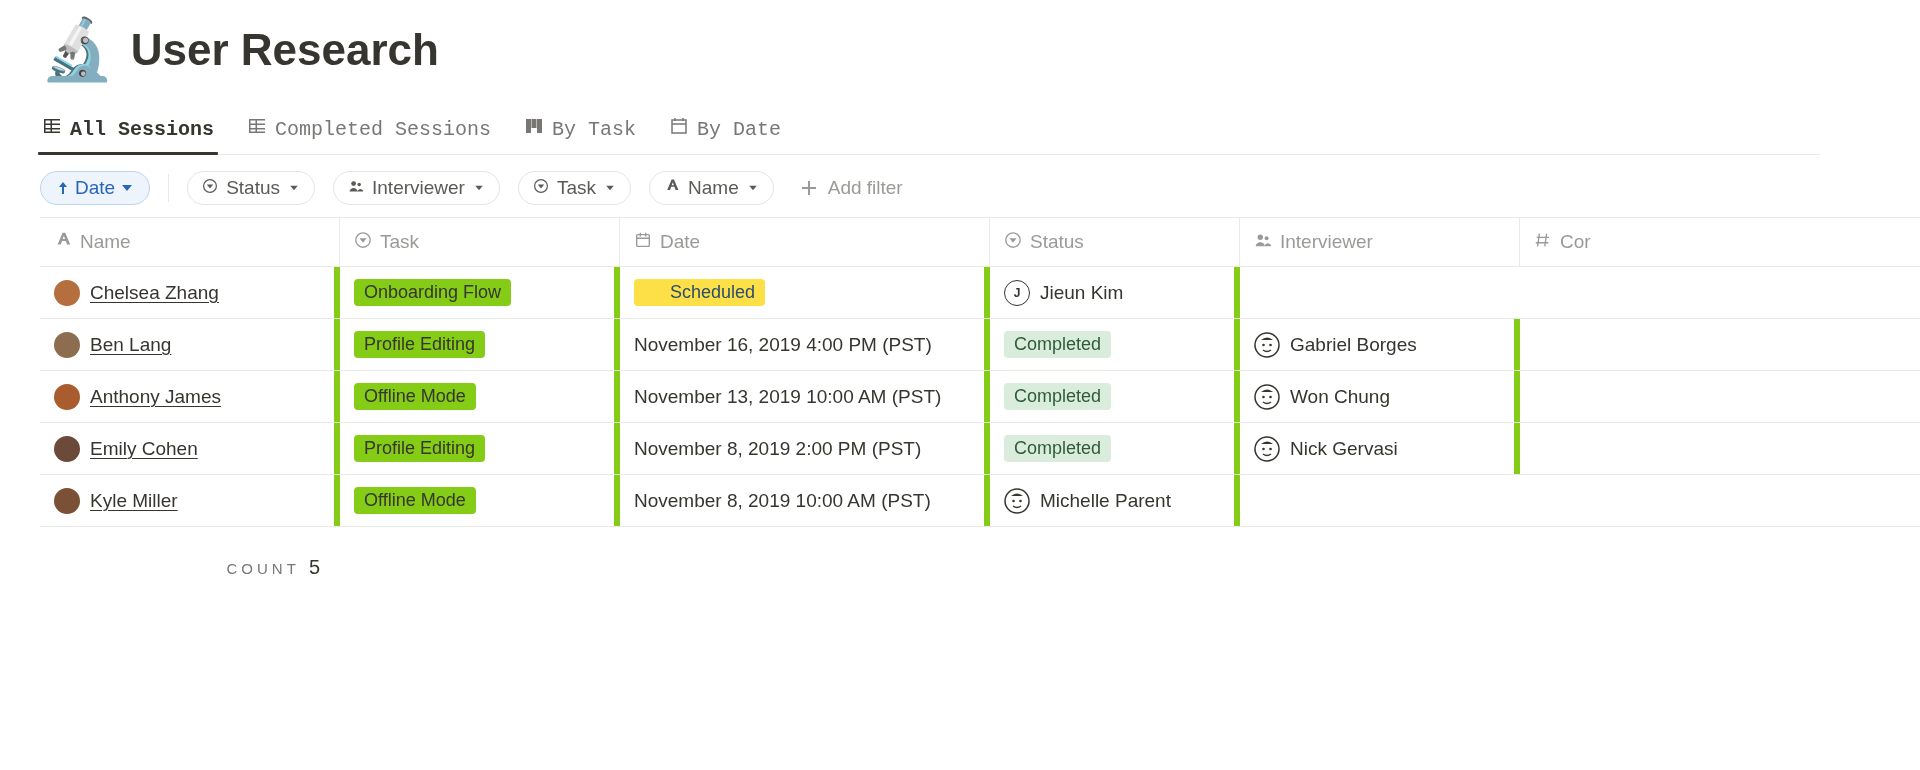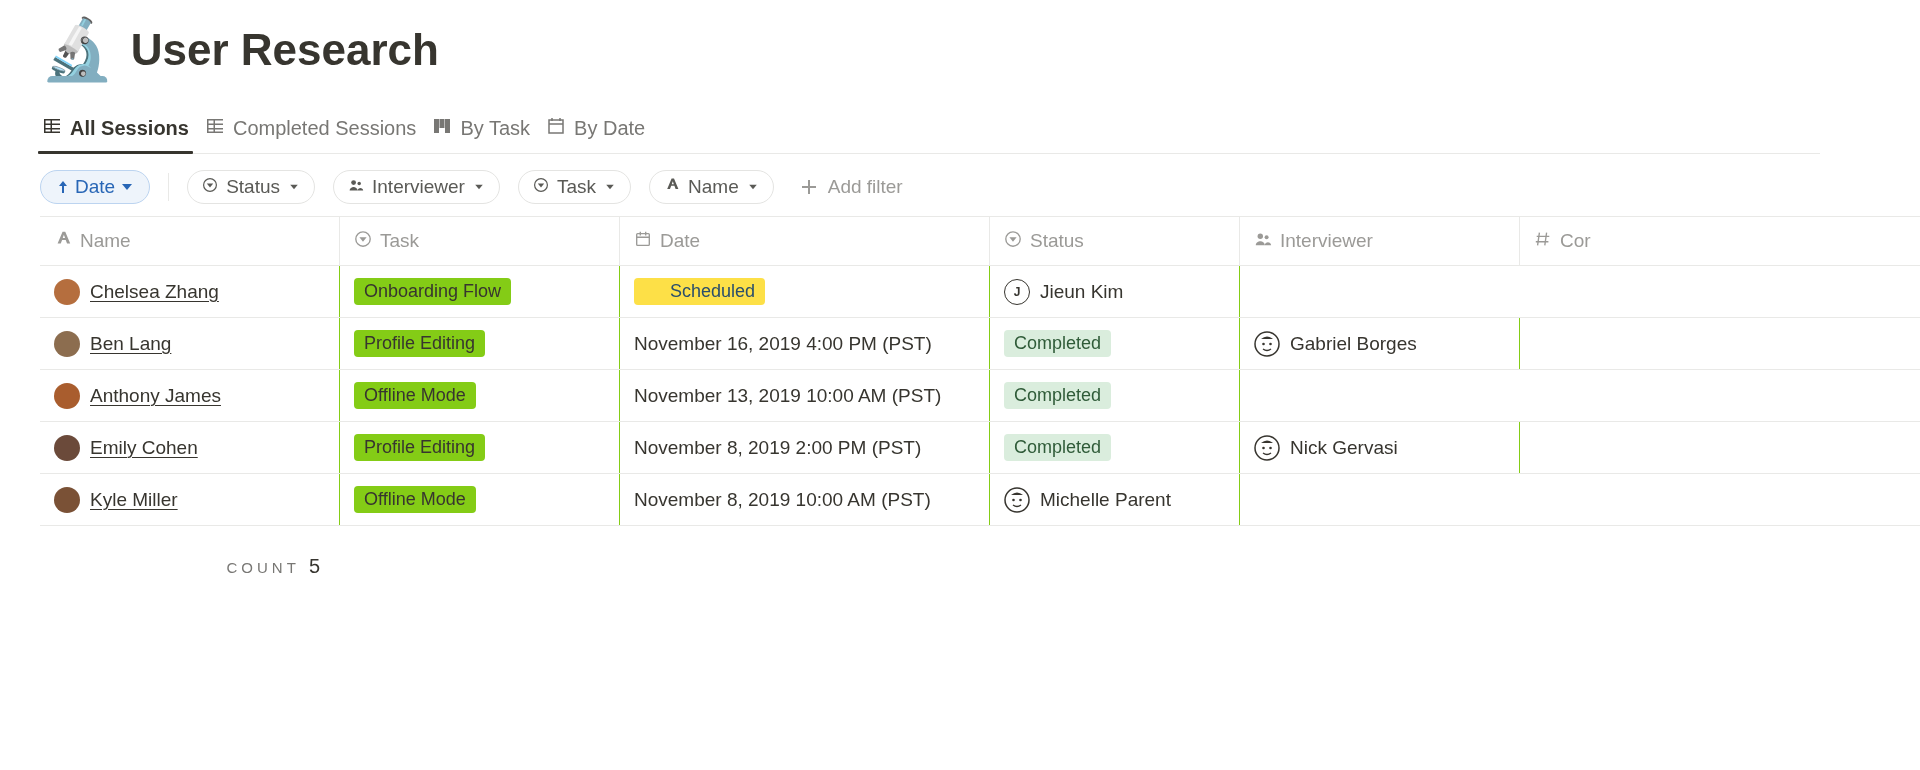--- a/index.html
+++ b/index.html
@@ -19,23 +19,24 @@
   }
   .page-icon { font-size: 60px; line-height: 1; }
   .page-title {
     font-size: 44px;
     font-weight: 700;
     color: #37352f;
   }
   .tabs {
     display: flex;
     align-items: center;
-    gap: 12px;
+    gap: 29px;
     border-bottom: 1px solid #e9e9e7;
     margin-right: 100px;
+    font-family: Liberation Mono, monospace;
   }
   .tab {
     display: flex;
     align-items: center;
     gap: 8px;
     padding: 8px 2px 12px 2px;
     cursor: pointer;
     color: #787774;
     font-size: 20px;
     position: relative;
@@ -124,21 +125,21 @@
     cursor: pointer;
   }
   .th:last-child { border-right: none; }
   .th svg { width: 18px; height: 18px; fill: currentColor; flex-shrink: 0; }
   .trow {
     border-bottom: 1px solid #e9e9e7;
     height: 52px;
   }
   .td {
     padding: 6px 14px;
-    border-right: 1px solid #84cc16;
+    border-right: 6px solid #84cc16;
     height: 100%;
     display: flex;
     align-items: center;
     gap: 10px;
     font-size: 19px;
     color: #37352f;
     overflow: hidden;
     white-space: nowrap;
   }
   .td:last-child { border-right: none; }
@@ -388,20 +389,32 @@
         </div>
         <div class="td">
           <span class="tag">Offline Mode</span>
         </div>
         <div class="td">
           <span>November 13, 2019 10:00 AM (PST)</span>
         </div>
         <div class="td">
           <span class="status-pill status-completed">Completed</span>
         </div>
+        <div class="td">
+          <span style="width:26px;height:26px;display:inline-flex">
+            <svg viewBox="0 0 26 26" width="26" height="26">
+              <circle cx="13" cy="13" r="12" fill="#fff" stroke="#37352f" stroke-width="1.5"></circle>
+              <path d="M7 8 Q13 3 19 8" fill="#37352f"></path>
+              <circle cx="9.5" cy="13" r="1.3" fill="#37352f"></circle>
+              <circle cx="16.5" cy="13" r="1.3" fill="#37352f"></circle>
+              <path d="M9 18 Q13 21 17 18" fill="none" stroke="#37352f" stroke-width="1.3"></path>
+            </svg>
+          </span>
+          <span>Won Chung</span>
+        </div>
         <div class="td"></div>
       </div>
       <div class="trow">
         <div class="td name">
           <span class="avatar" style="background:#6b4a3a"></span>
           <span class="uname">Emily Cohen</span>
         </div>
         <div class="td">
           <span class="tag">Profile Editing</span>
         </div>

